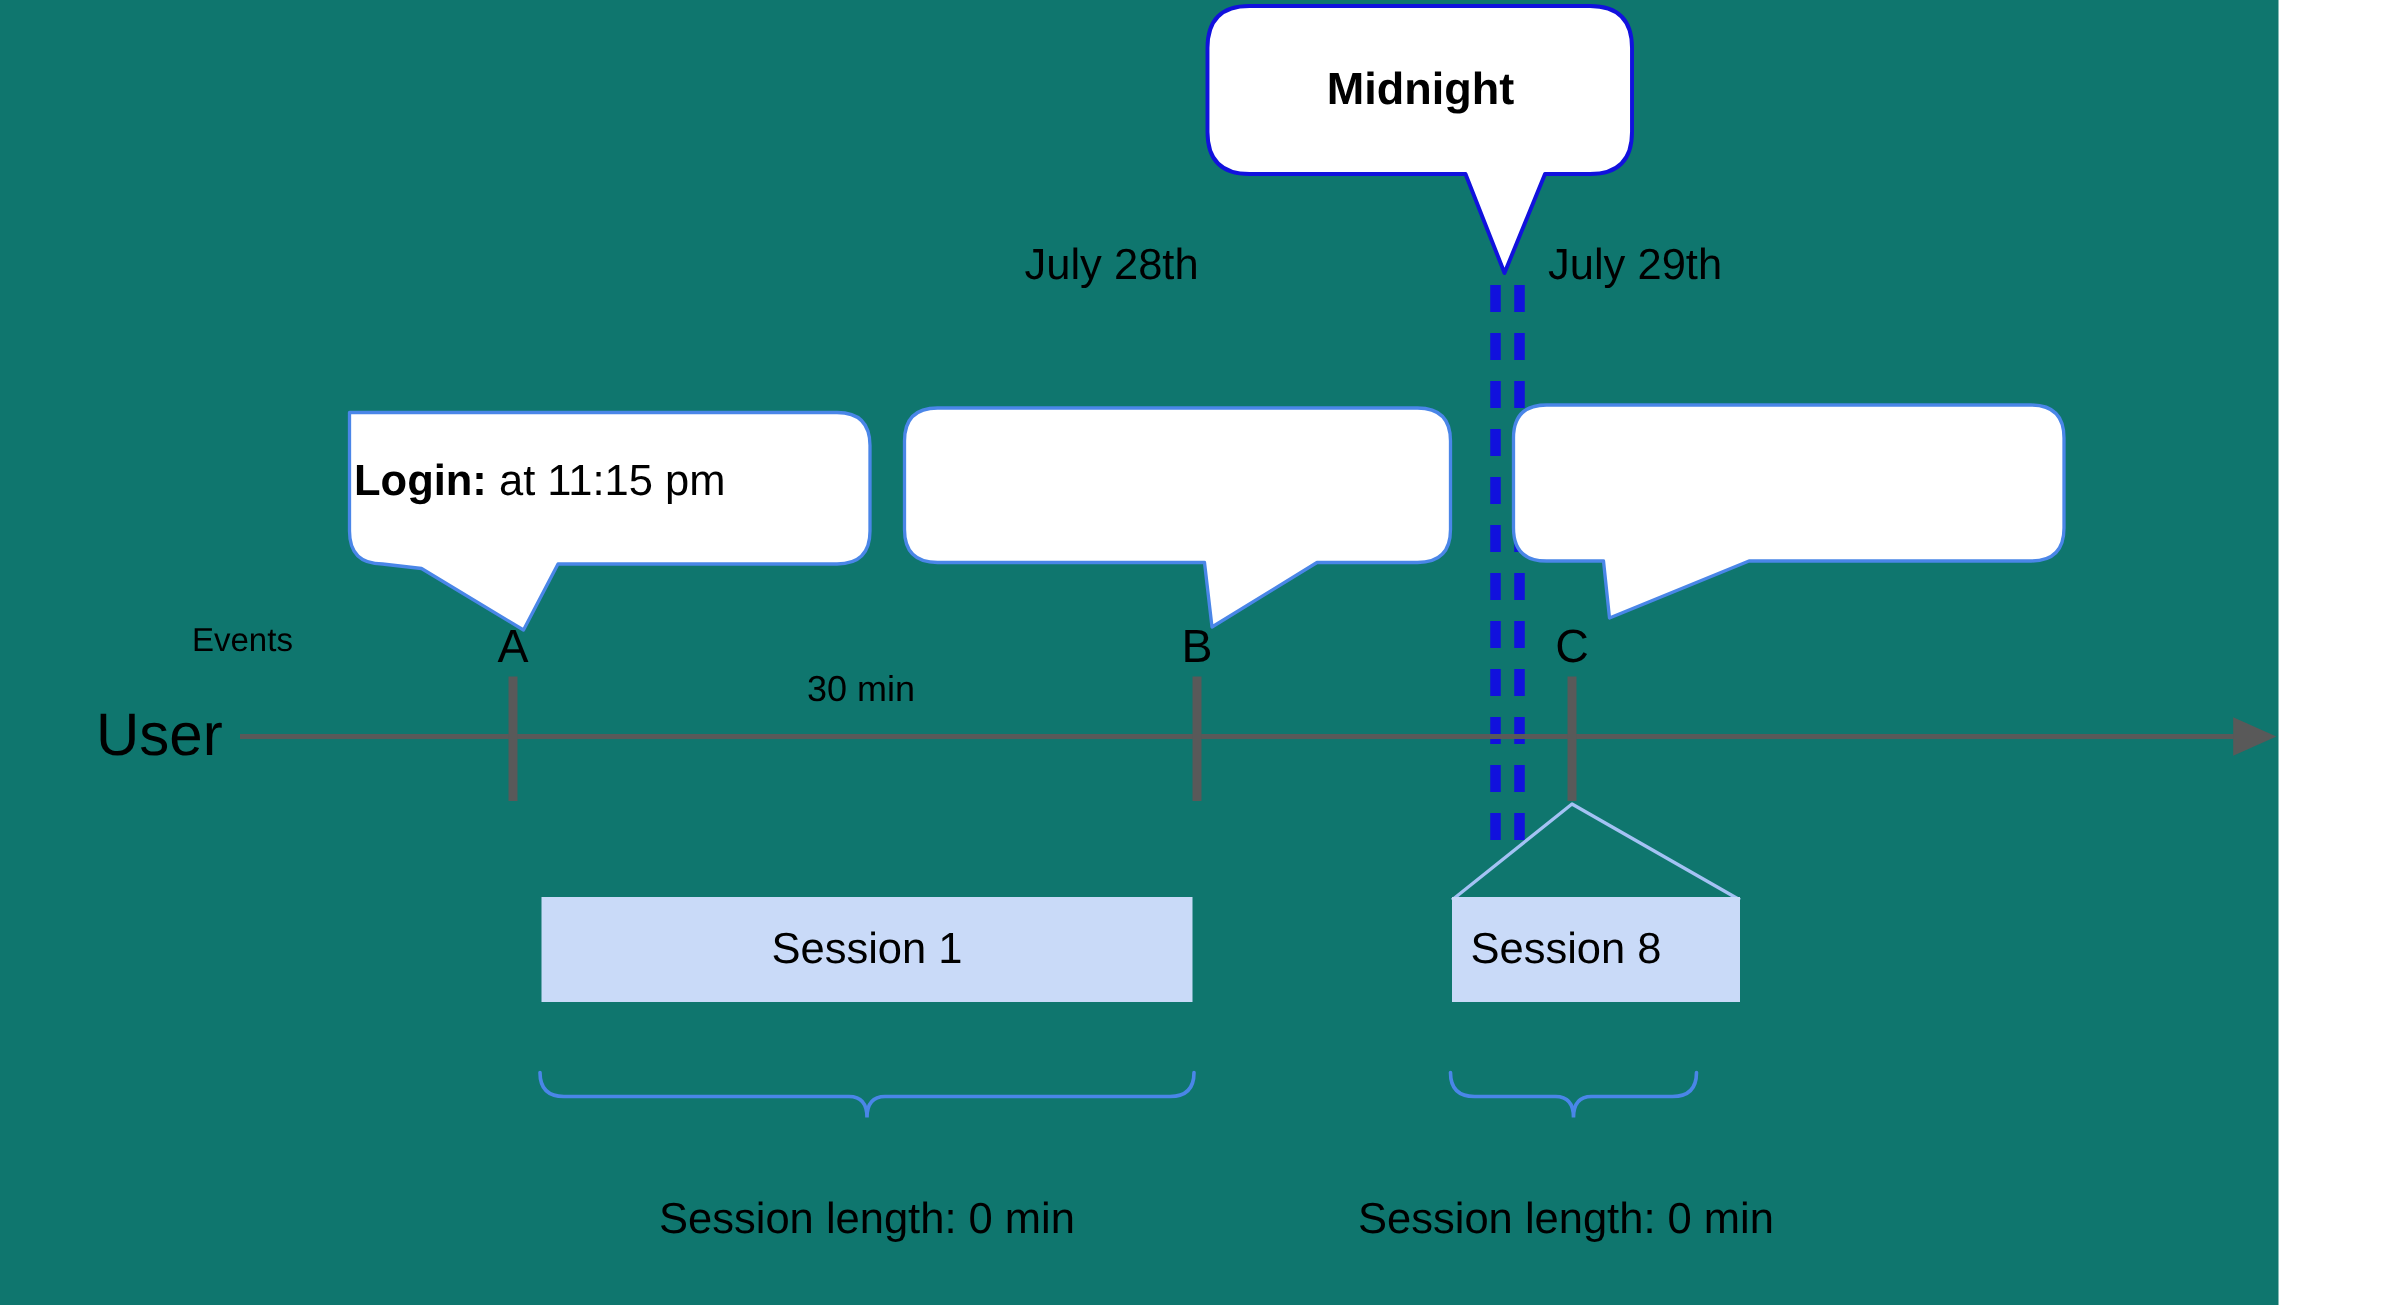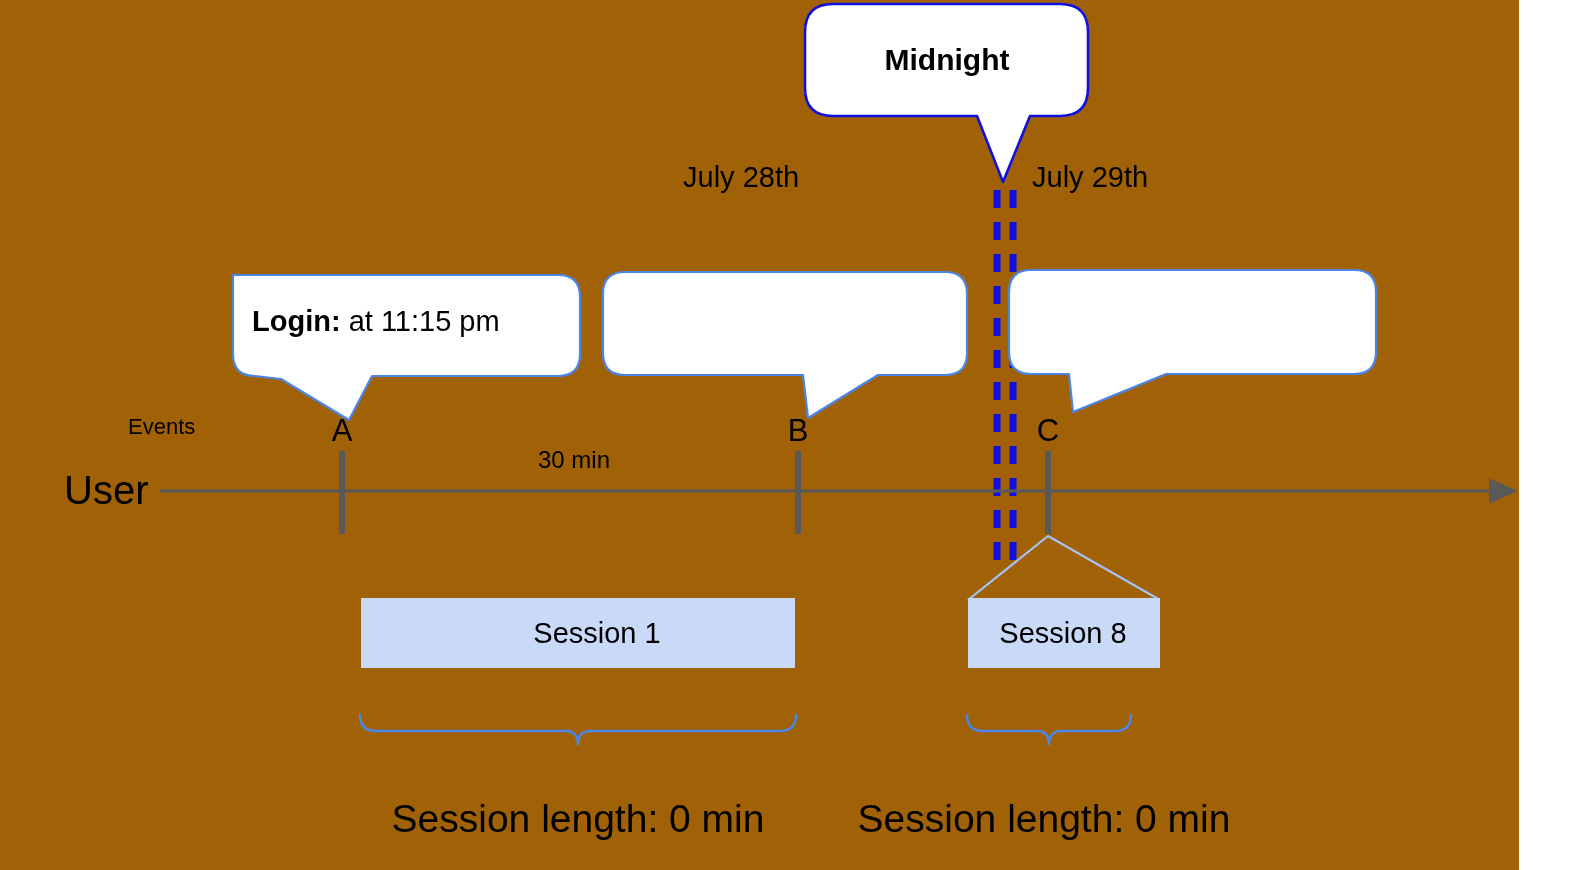--- a/index.html
+++ b/index.html
@@ -8,21 +8,21 @@
     background: #ffffff;
   }
   body {
     font-family: "Liberation Sans", sans-serif;
     color: #000000;
   }
   #canvas {
     position: relative;
     width: 1519px;
     height: 870px;
-    background: #a16207;
+    background: #0f766e;
     overflow: hidden;
   }
   svg.layer {
     position: absolute;
     left: 0;
     top: 0;
     width: 1596px;
     height: 870px;
     overflow: visible;
   }
@@ -30,21 +30,20 @@
     position: absolute;
     white-space: nowrap;
     line-height: 1;
   }
   .callout-text {
     font-size: 29px;
     color: #000000;
   }
   .callout-text b {
     font-weight: bold;
-    padding-left: 16px;
   }
   .date-label {
     font-size: 29px;
     color: #000000;
   }
   .midnight-label {
     font-size: 30px;
     font-weight: bold;
     color: #000000;
   }
@@ -61,24 +60,23 @@
     font-size: 31px;
     color: #000000;
   }
   .duration-label {
     font-size: 24px;
     color: #000000;
   }
   .session-label {
     font-size: 29px;
     color: #000000;
-    margin-left: 19px;
   }
   .brace-label {
-    font-size: 39px;
+    font-size: 29px;
     color: #000000;
   }
   .center {
     transform: translateX(-50%);
     text-align: center;
   }
 </style>
 </head>
 <body>
 

